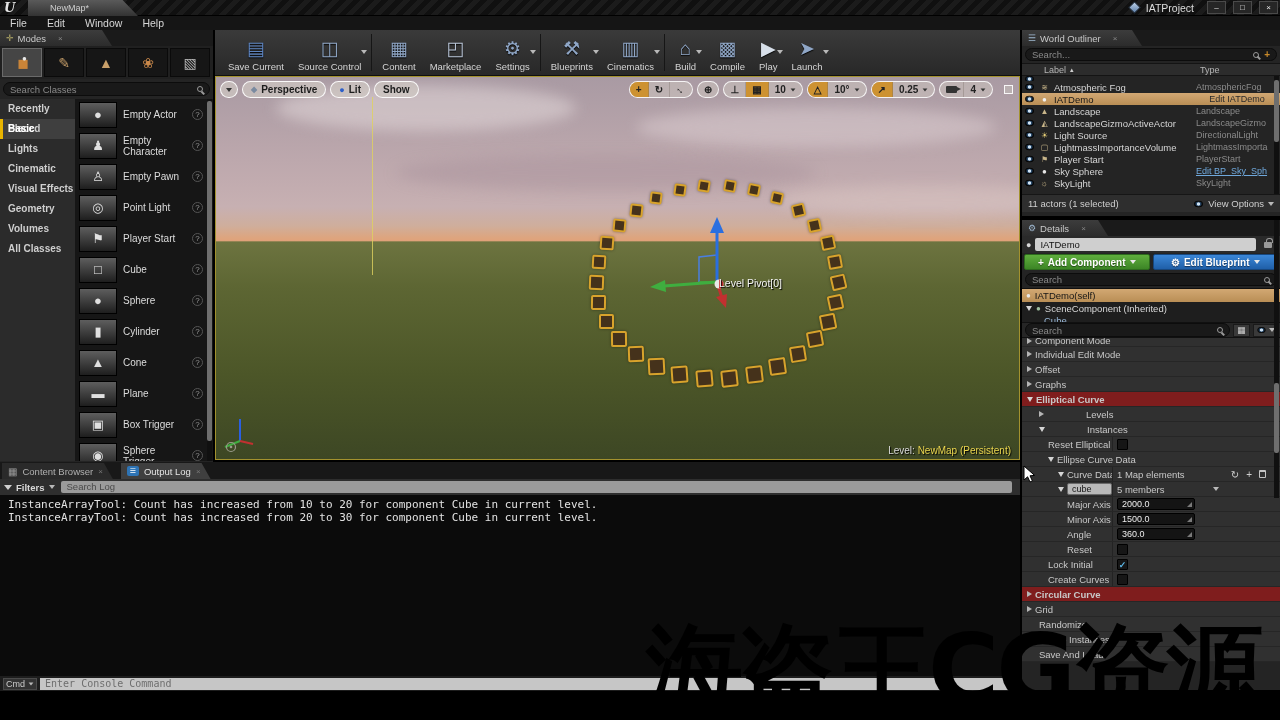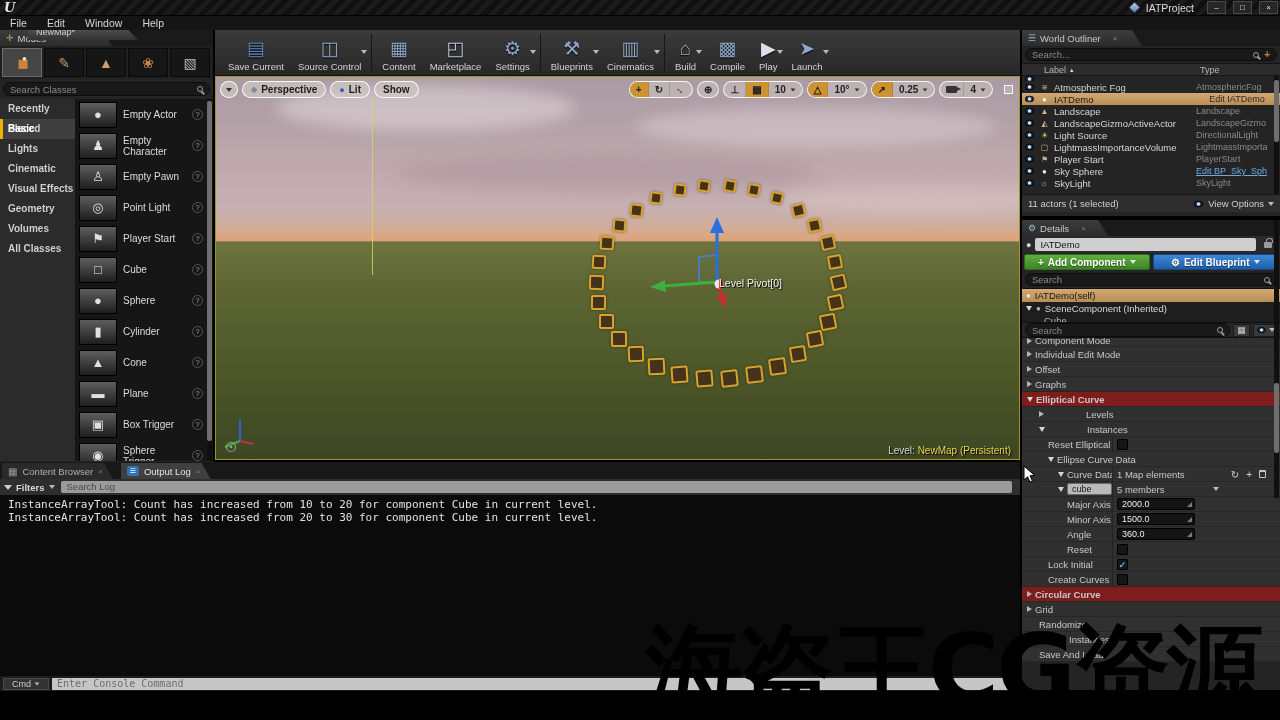--- a/index.html
+++ b/index.html
@@ -14,22 +14,22 @@
   .abs { position:absolute; }
 
   
   .titlebar{ left:0; top:0; width:1280px; height:16px;
     background:repeating-linear-gradient(135deg,#101010 0 5px,#1b1b1b 5px 10px);
     border-bottom:1px solid #000; z-index:5;}
   .ue-logo{ left:4px; top:0px; color:#e8e8e8; font-family:"DejaVu Serif",serif;
     font-style:italic; font-weight:bold; font-size:13px; line-height:16px;}
   .level-tab{ left:28px; top:0; width:110px; height:16px;
     background:linear-gradient(#5a5a5a,#333); color:#cfcfcf; font-size:9px;
-    line-height:16px; padding-left:8px;
-    clip-path:polygon(0 0, 86% 0, 100% 100%, 0 100%);margin-top:24px;}
+    line-height:16px; padding-left:22px;
+    clip-path:polygon(0 0, 86% 0, 100% 100%, 0 100%);}
   .tb-right{ right:2px; top:1px; display:flex; align-items:center; gap:6px;}
   .proj-icon{ width:11px; height:11px; background:linear-gradient(135deg,#bcd0e8,#5d7fa8);
     transform:rotate(45deg) scale(.8); border:1px solid #2c3c50;}
   .proj-name{ color:#dcdcdc; font-size:10.5px; padding-right:6px;}
   .winbtn{ width:19px; height:13px; background:#262626; border:1px solid #4a4a4a;
     color:#e8e8e8; font-size:8px; line-height:11px; text-align:center; margin-left:1px;}
 
   
   .menubar{ left:0; top:16px; width:1280px; height:14px; background:#151515;
     display:flex; align-items:center; z-index:5;}
@@ -131,21 +131,21 @@
   .filterrow{ height:16px; background:#2e2e2e; display:flex; align-items:center; padding:0 4px; gap:6px;}
   .filters-btn{ display:flex; align-items:center; gap:4px; color:#d8d8d8; font-size:9.5px; font-weight:bold;}
   .funnel{ width:0; height:0; border-left:4px solid transparent; border-right:4px solid transparent;
     border-top:5px solid #d0d0d0;}
   .searchlog{ flex:1; height:12px; background:#9b9b9b; border-radius:2px; color:#4a4a4a;
     font-size:9.5px; line-height:12px; padding-left:6px; margin-right:4px;}
   .logarea{ height:181px; background:#0b0b0b; padding:3px 8px;
     font-family:"DejaVu Sans Mono", monospace; font-size:11px; line-height:13px; color:#e2e2e2;}
   .consolerow{ height:15px; background:#1d1d1d; display:flex; align-items:center; gap:3px; padding:0 3px;}
   .cmdbtn{ height:12px; background:#333; border:1px solid #4a4a4a; color:#ccc; font-size:9px;
-    display:flex; align-items:center; gap:3px; padding:0 8px;}
+    display:flex; align-items:center; gap:3px; padding:0 2px;}
   .cmdbtn .caret{ transform:scale(.8);}
   .consoleinput{ flex:1; height:12px; background:#c6c6c6; color:#6e6e6e;
     font-family:"DejaVu Sans Mono", monospace; font-size:10px; line-height:12px; padding-left:5px;}
 
   
   .rpanel{ width:258px; background:#242424; z-index:2;}
   .eye{ width:11px; height:8px; border-radius:50%;
     background:radial-gradient(circle at 50% 50%, #cfe2f2 0 1.5px, #2a4a6a 2.5px, #101c28 4px);
     border:1px solid #000; flex:0 0 auto;}
 

